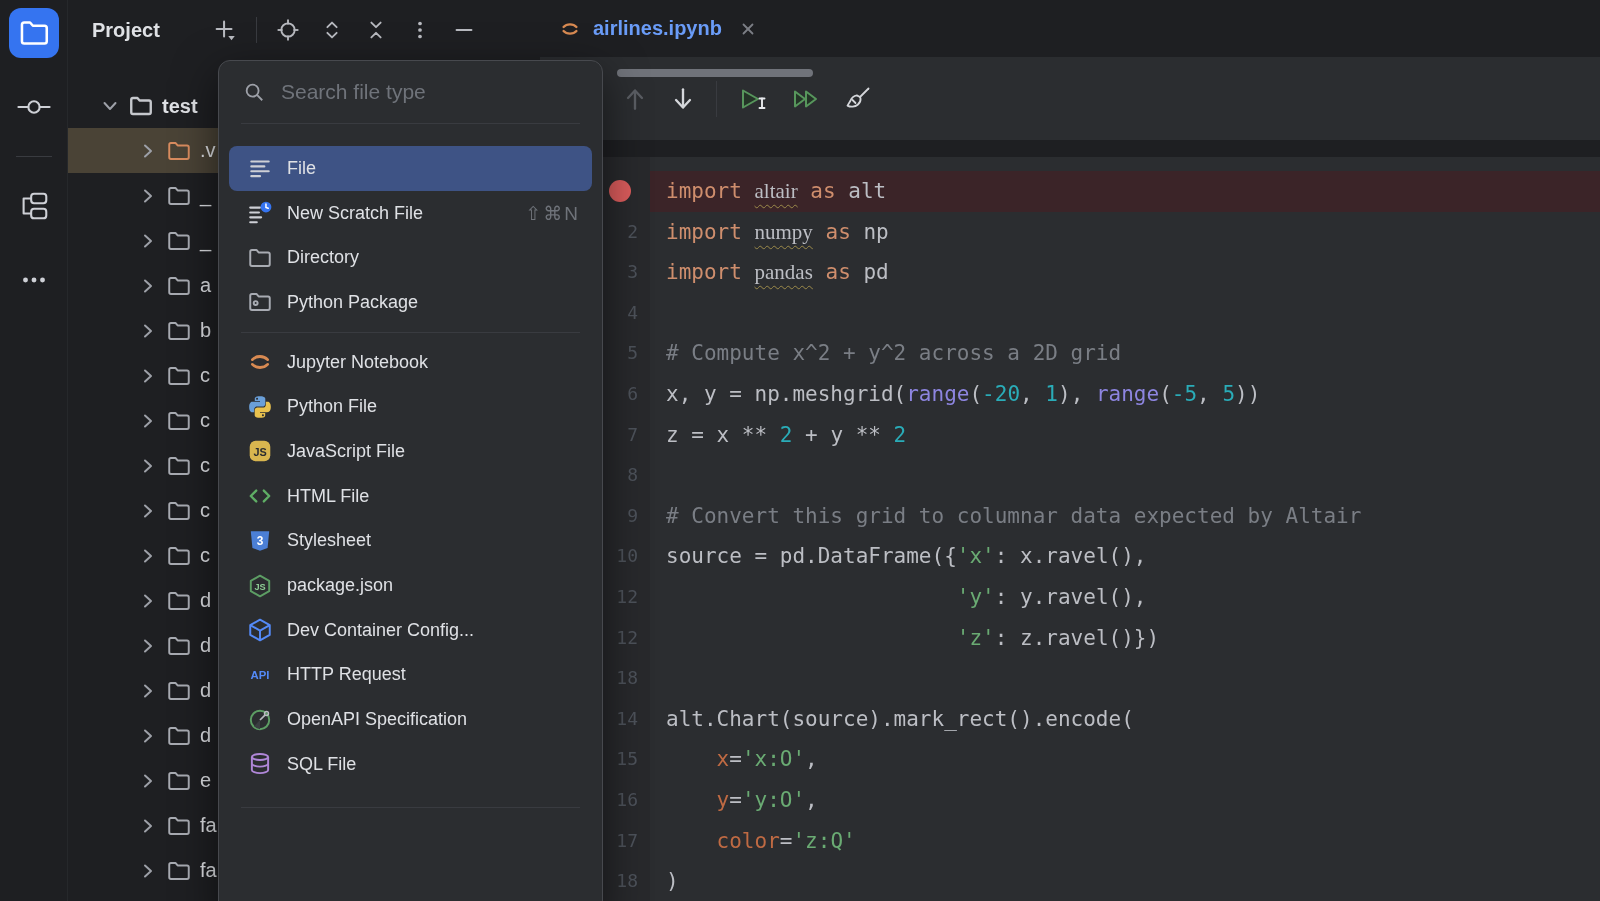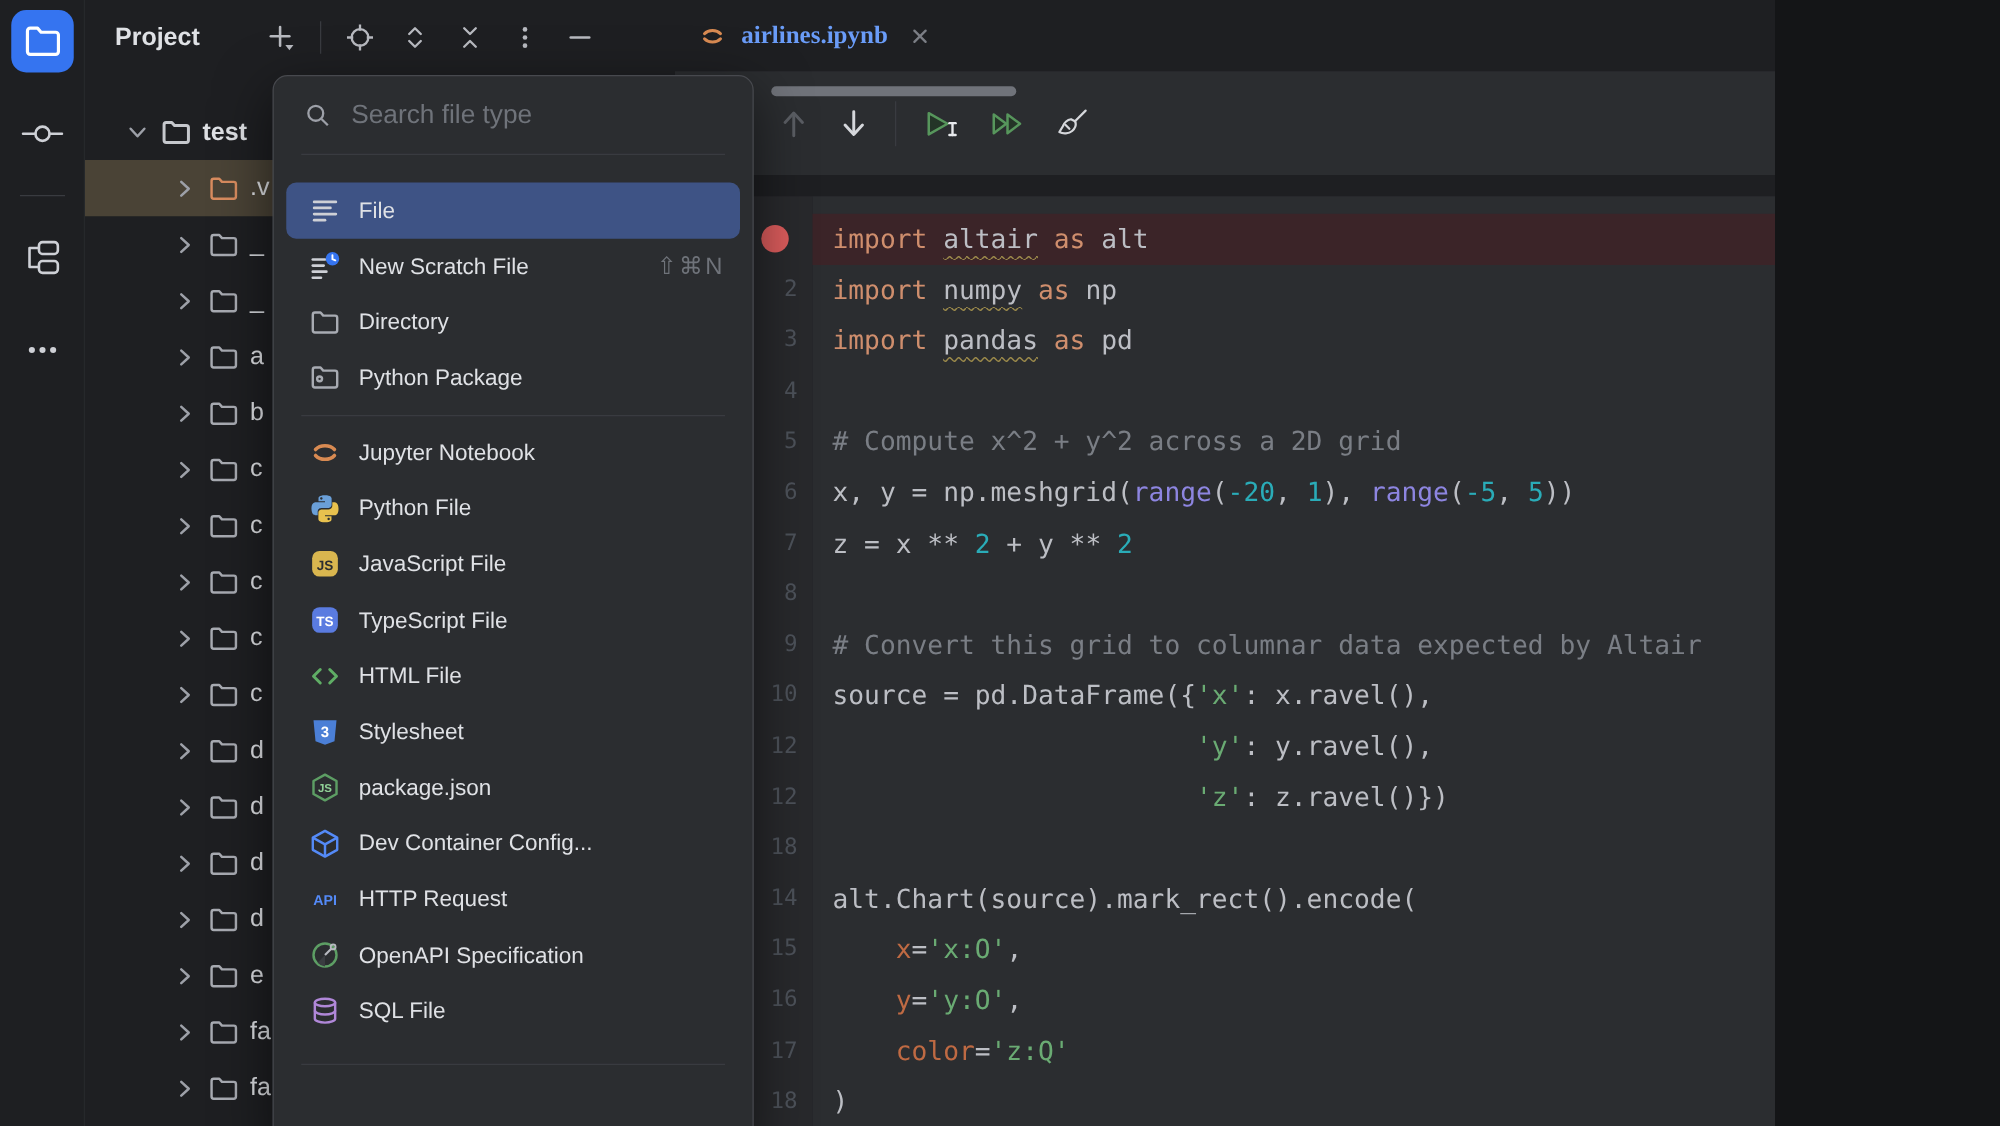--- a/index.html
+++ b/index.html
@@ -1,16 +1,16 @@
 <!DOCTYPE html>
 <html><head>
 <meta charset="utf-8">
 <style>
   html,body{margin:0;padding:0;background:#141517;}
-  .canvas{position:relative;width:1420px;height:901px;background:#1e1f22;overflow:hidden;
+  .canvas{position:relative;width:1600px;height:901px;background:#1e1f22;overflow:hidden;
           font-family:"Liberation Sans",sans-serif;color:#dfe1e5;-webkit-font-smoothing:antialiased;}
   svg{display:block;width:100%;height:100%;}
 
   
   .rail{position:absolute;left:0;top:0;width:68px;height:901px;display:flex;flex-direction:column;
         align-items:center;padding-top:8px;gap:24px;box-sizing:border-box;border-right:1px solid #26282b;}
   .rail-btn{width:50px;height:50px;border-radius:12px;display:flex;align-items:center;justify-content:center;}
   .rail-btn .ic{width:34px;height:34px;}
   .rail-btn.active{background:#3574f0;}
   .rail-divider{width:36px;height:1px;background:#393b40;flex:0 0 1px;}
@@ -24,21 +24,21 @@
   .tree{position:absolute;left:68px;top:84px;width:472px;}
   .tree-row{height:45px;display:flex;align-items:center;font-size:20px;}
   .tree-row.root{height:44px;font-weight:bold;}
   .tree-row.sel{background:#4a4336;}
   .tree-row .chev{width:20px;height:20px;margin-left:70px;flex:0 0 20px;}
   .tree-row.root .chev{margin-left:32px;}
   .tree-row .fold{width:26px;height:26px;margin-left:8px;flex:0 0 26px;}
   .tree-row .tlabel{margin-left:8px;white-space:nowrap;}
 
   
-  .tab{position:absolute;left:545px;top:0;height:57px;display:flex;align-items:center;padding:0 14px;gap:12px;font-family:Liberation Serif, serif;}
+  .tab{position:absolute;left:545px;top:0;height:57px;display:flex;align-items:center;padding:0 14px;gap:12px;}
   .tab .jico{width:22px;height:22px;}
   .tab-label{font-size:20px;font-weight:600;color:#6a9cf8;}
   .tab-close{width:16px;height:16px;margin-left:6px;}
 
   
   .nb-toolbar{position:absolute;left:540px;top:57px;width:1060px;height:83px;background:#2b2d30;
               display:flex;align-items:center;gap:18px;padding-left:80px;box-sizing:border-box;}
   .nb-toolbar .pi{width:30px;height:30px;}
   .nb-toolbar .pi.wide{width:36px;}
   .nb-toolbar .vsep{height:36px;}
@@ -51,21 +51,21 @@
   .bp{position:absolute;left:609px;top:180px;width:22px;height:22px;border-radius:50%;background:#db5c5c;z-index:3;}
   .gutter-nums{position:absolute;left:600px;top:171px;width:38px;z-index:2;text-align:right;
                font-family:"DejaVu Sans Mono",monospace;font-size:18px;line-height:40.6px;color:#4d525a;}
   .gutter-nums div{height:40.6px;}
   .code-lines{position:absolute;left:666px;top:171px;z-index:2;font-family:"DejaVu Sans Mono",monospace;
               font-size:21px;line-height:40.6px;color:#bcbec4;white-space:pre;}
   .code-lines .ln{height:40.6px;}
   .kw{color:#cf8e6d;}  .str{color:#6aab73;}  .num{color:#2aacb8;}
   .bi{color:#8d85e0;}  .arg{color:#bf6a43;}  .cmt{color:#7a7e85;}
   .sq{text-decoration:underline;text-decoration-style:wavy;text-decoration-color:#9c8a4a;
-      text-decoration-thickness:1px;text-underline-offset:6px;}
+      text-decoration-thickness:1px;text-underline-offset:6px;font-family:Liberation Serif, serif;}
 
   
   .popup{position:absolute;left:218px;top:60px;width:385px;height:860px;background:#2b2d30;
          border:1px solid #47494e;border-radius:12px;box-shadow:0 14px 44px rgba(0,0,0,.55);
          z-index:50;box-sizing:border-box;overflow:hidden;}
   .popup-search{height:62px;display:flex;align-items:center;padding:0 24px;gap:14px;}
   .popup-search .sic{width:22px;height:22px;flex:0 0 22px;}
   .popup-search input{flex:1;background:none;border:none;outline:none;color:#dfe1e5;font-size:21px;
                       font-family:"Liberation Sans",sans-serif;min-width:0;}
   .popup-search input::placeholder{color:#6f737a;}
@@ -595,29 +595,20 @@
           <span class="mi-icon">
             <svg viewBox="0 0 24 24">
               <rect x="2.5" y="2.5" width="19" height="19" rx="5.5" fill="#d9b64f"></rect>
               <text x="12" y="16.5" font-size="10" font-weight="bold" text-anchor="middle" fill="#2b2d30" font-family="Liberation Sans, sans-serif">JS</text>
             </svg>
           </span>
           <span class="mi-label">JavaScript File</span>
         </div>
         <div class="menu-item">
           <span class="mi-icon">
-            <svg viewBox="0 0 24 24">
-              <rect x="2.5" y="2.5" width="19" height="19" rx="5.5" fill="#5a7be0"></rect>
-              <text x="12" y="16.5" font-size="10" font-weight="bold" text-anchor="middle" fill="#ffffff" font-family="Liberation Sans, sans-serif">TS</text>
-            </svg>
-          </span>
-          <span class="mi-label">TypeScript File</span>
-        </div>
-        <div class="menu-item">
-          <span class="mi-icon">
             <svg viewBox="0 0 24 24" fill="none" stroke="#5fad65" stroke-width="2.2" stroke-linecap="round" stroke-linejoin="round">
               <polyline points="8.5,7 3.5,12 8.5,17"></polyline>
               <polyline points="15.5,7 20.5,12 15.5,17"></polyline>
             </svg>
           </span>
           <span class="mi-label">HTML File</span>
         </div>
         <div class="menu-item">
           <span class="mi-icon">
             <svg viewBox="0 0 24 24">

